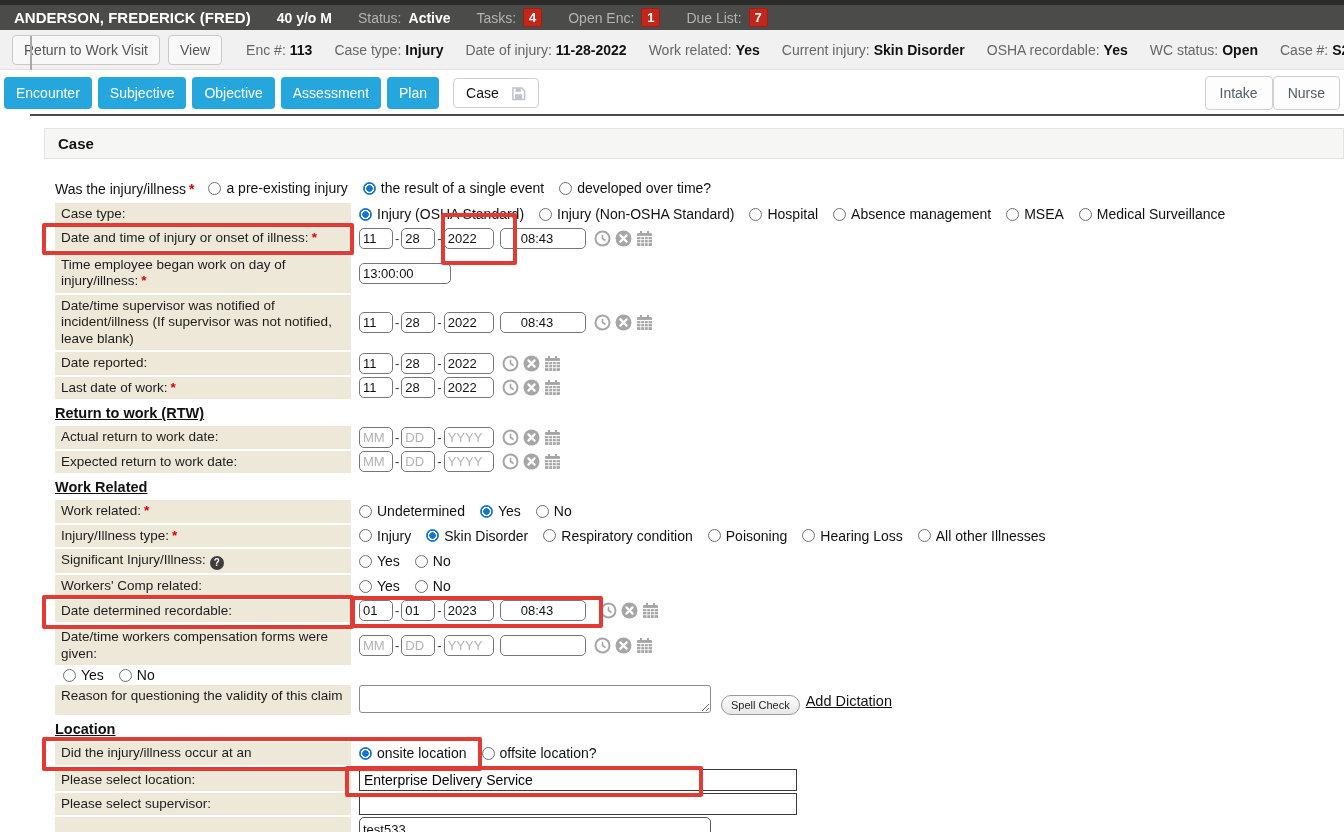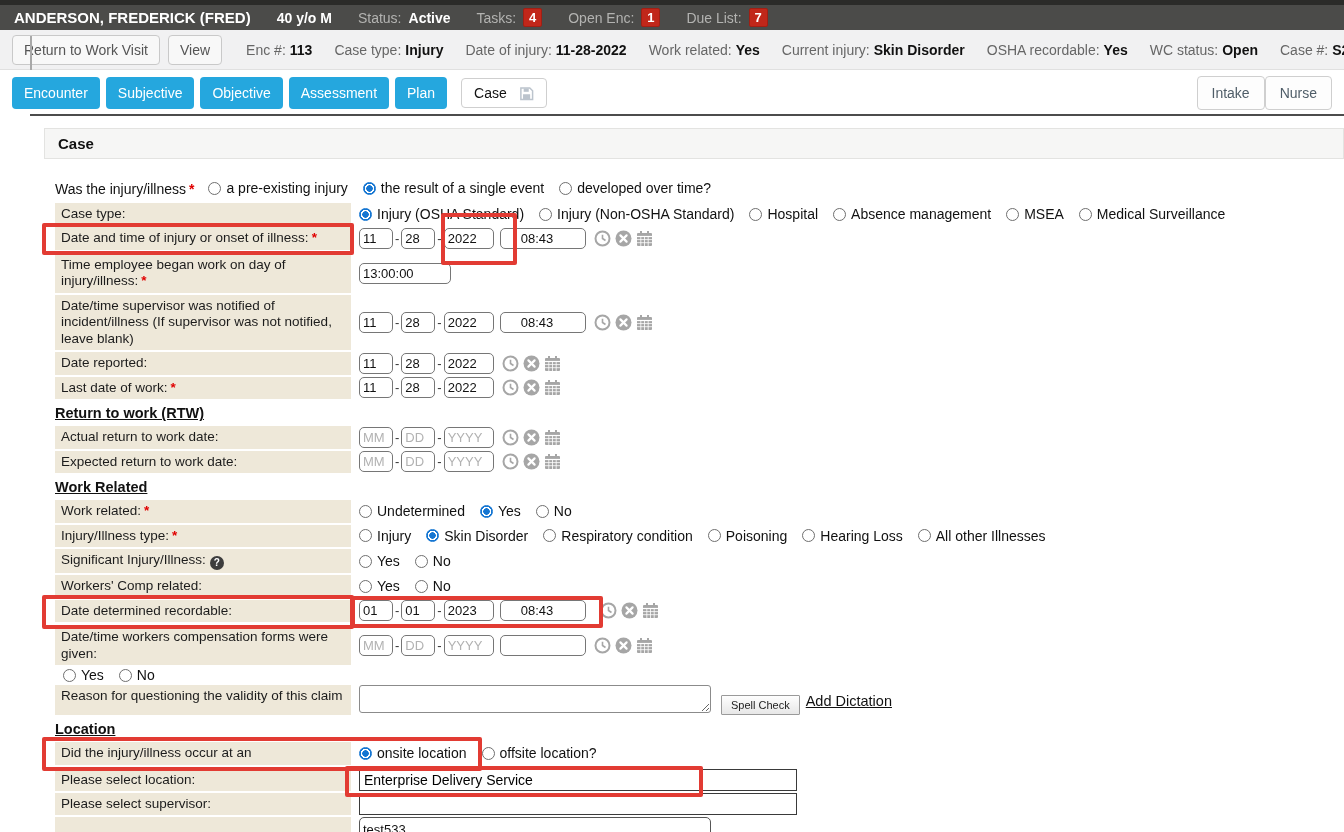--- a/index.html
+++ b/index.html
@@ -32,21 +32,21 @@
   }
   .tb-btn {
     background:#f8f8f8; border:1px solid #c9c9c9; border-radius:4px;
     color:#555; font-size:14px; padding:6px 11px; font-family:inherit; cursor:pointer;
   }
   .tb-info { display:flex; gap:22px; margin-left:16px; }
   .tb-item { font-size:14px; color:#666; }
   .tb-item .val { color:#111; font-weight:bold; margin-left:4px; }
   
   .tab-bar {
-    height:46px; background:#fff; display:flex; align-items:center; padding:0 12px; gap:6px;
+    height:46px; background:#fff; display:flex; align-items:center; padding:0 4px; gap:6px;
     position:relative;
   }
   .tab-bar::after { content:""; position:absolute; left:30px; right:0; bottom:0; height:2px; background:#4c4c4c; }
   #left-vline { position:absolute; left:30px; top:36px; width:2px; height:79px; background:#a8a8a8; }
   .tab-btn {
     background:#25a7de; border:none; border-radius:4px; color:#fff;
     font-size:14px; padding:8px 12px; font-family:inherit; cursor:pointer;
   }
   .case-tab {
     margin-left:8px; background:#fff; border:1px solid #cfcfcf; border-radius:4px;
@@ -94,21 +94,21 @@
   .dt-icons { display:flex; align-items:center; gap:4px; margin-left:8px; }
   .icon { display:inline-flex; cursor:pointer; line-height:0; }
   .help-icon {
     display:inline-flex; width:14px; height:14px; border-radius:50%; background:#3d3d3d;
     color:#fff; font-size:10px; font-weight:bold; align-items:center; justify-content:center;
     margin-left:4px; vertical-align:-2px;
   }
   .wide-input { width:438px; height:22px; border:1px solid #3a3a3a; border-radius:0; font-size:14px; padding:1px 4px; font-family:inherit; }
   .reason-textarea { width:352px; height:28px; border:1px solid #8b8b8b; border-radius:3px; resize:both; font-family:inherit; font-size:13px; }
   .spell-btn {
-    font-size:11px; padding:3px 9px; border:1px solid #9a9a9a; border-radius:1px;
+    font-size:11px; padding:3px 9px; border:1px solid #9a9a9a; border-radius:10px;
     background:linear-gradient(#fefefe,#e7e7e7); color:#222; margin:10px 6px 0 10px; font-family:inherit; cursor:pointer;
   }
   .dictation-link { font-size:14.5px; color:#111; text-decoration:underline; margin-top:8px; cursor:pointer; }
   
   .redbox { position:absolute; border:4px solid #e23b33; border-radius:2px; pointer-events:none; z-index:6; }
   .rb-dt-label   { left:-13px; top:-4px; width:312px; height:32px; }
   .rb-dt-year    { left:386px; top:-14px; width:76px; height:52px; }
   .rb-rec-label  { left:-13px; top:-5px; width:312px; height:34px; }
   .rb-rec-inputs { left:296px; top:-4px; width:252px; height:32px; }
   .rb-occur      { left:-13px; top:-5px; width:440px; height:34px; }

